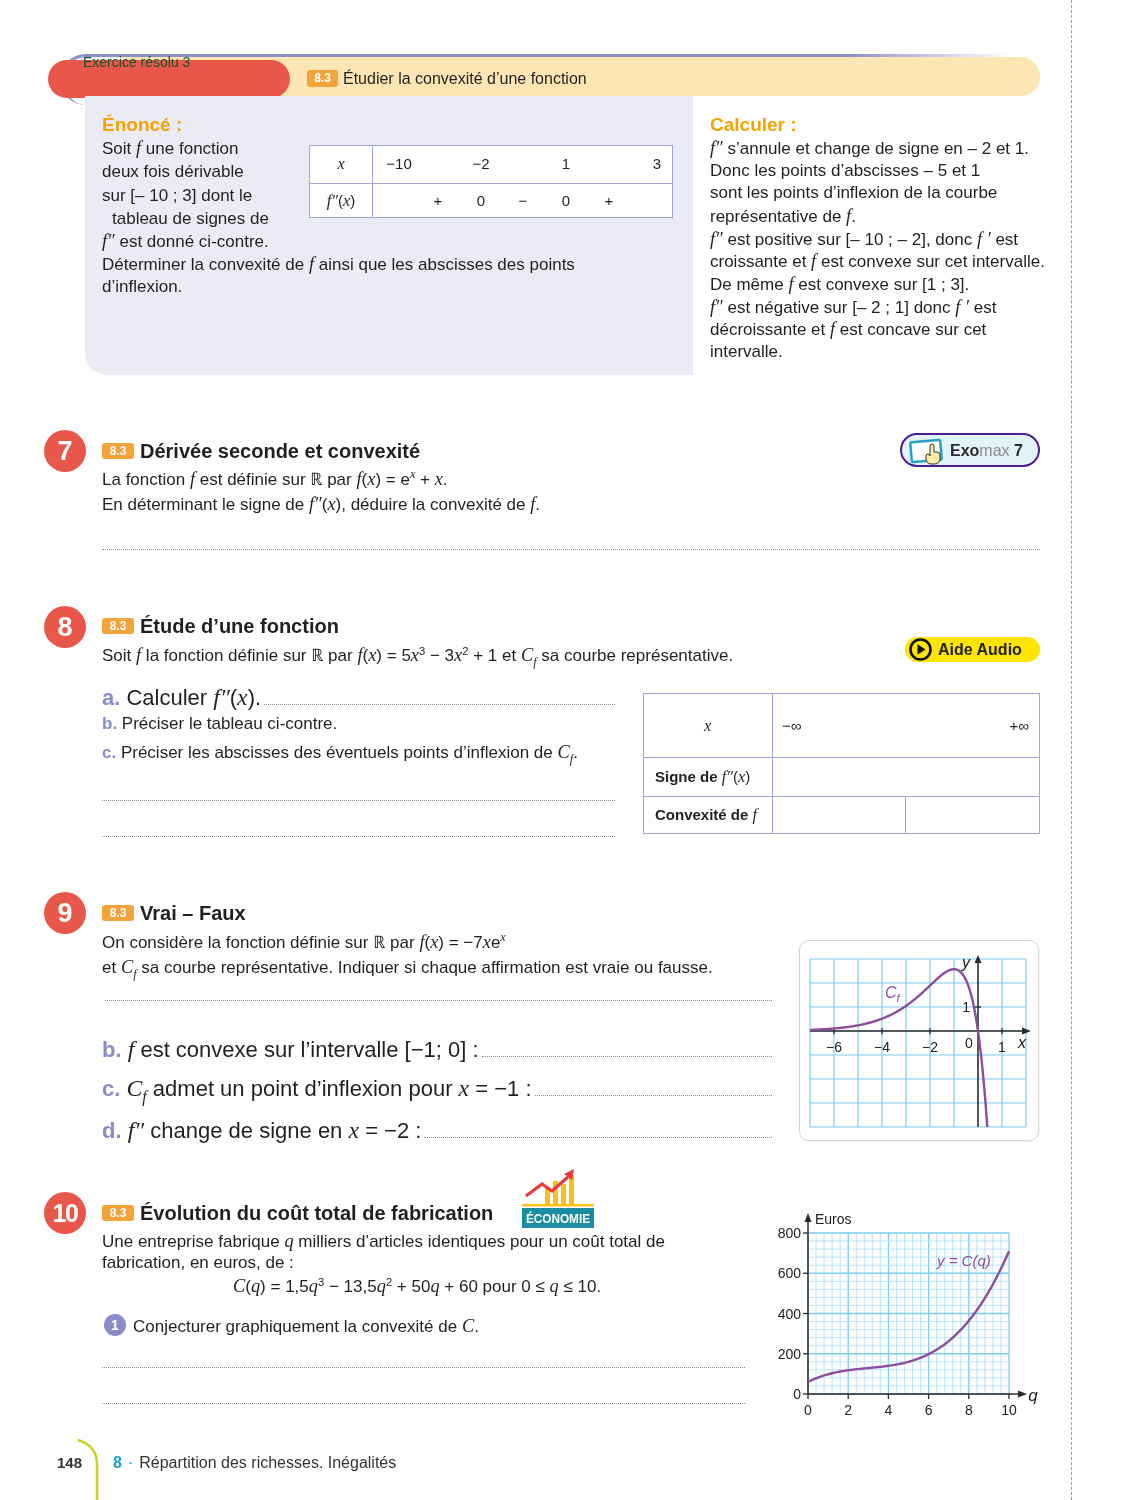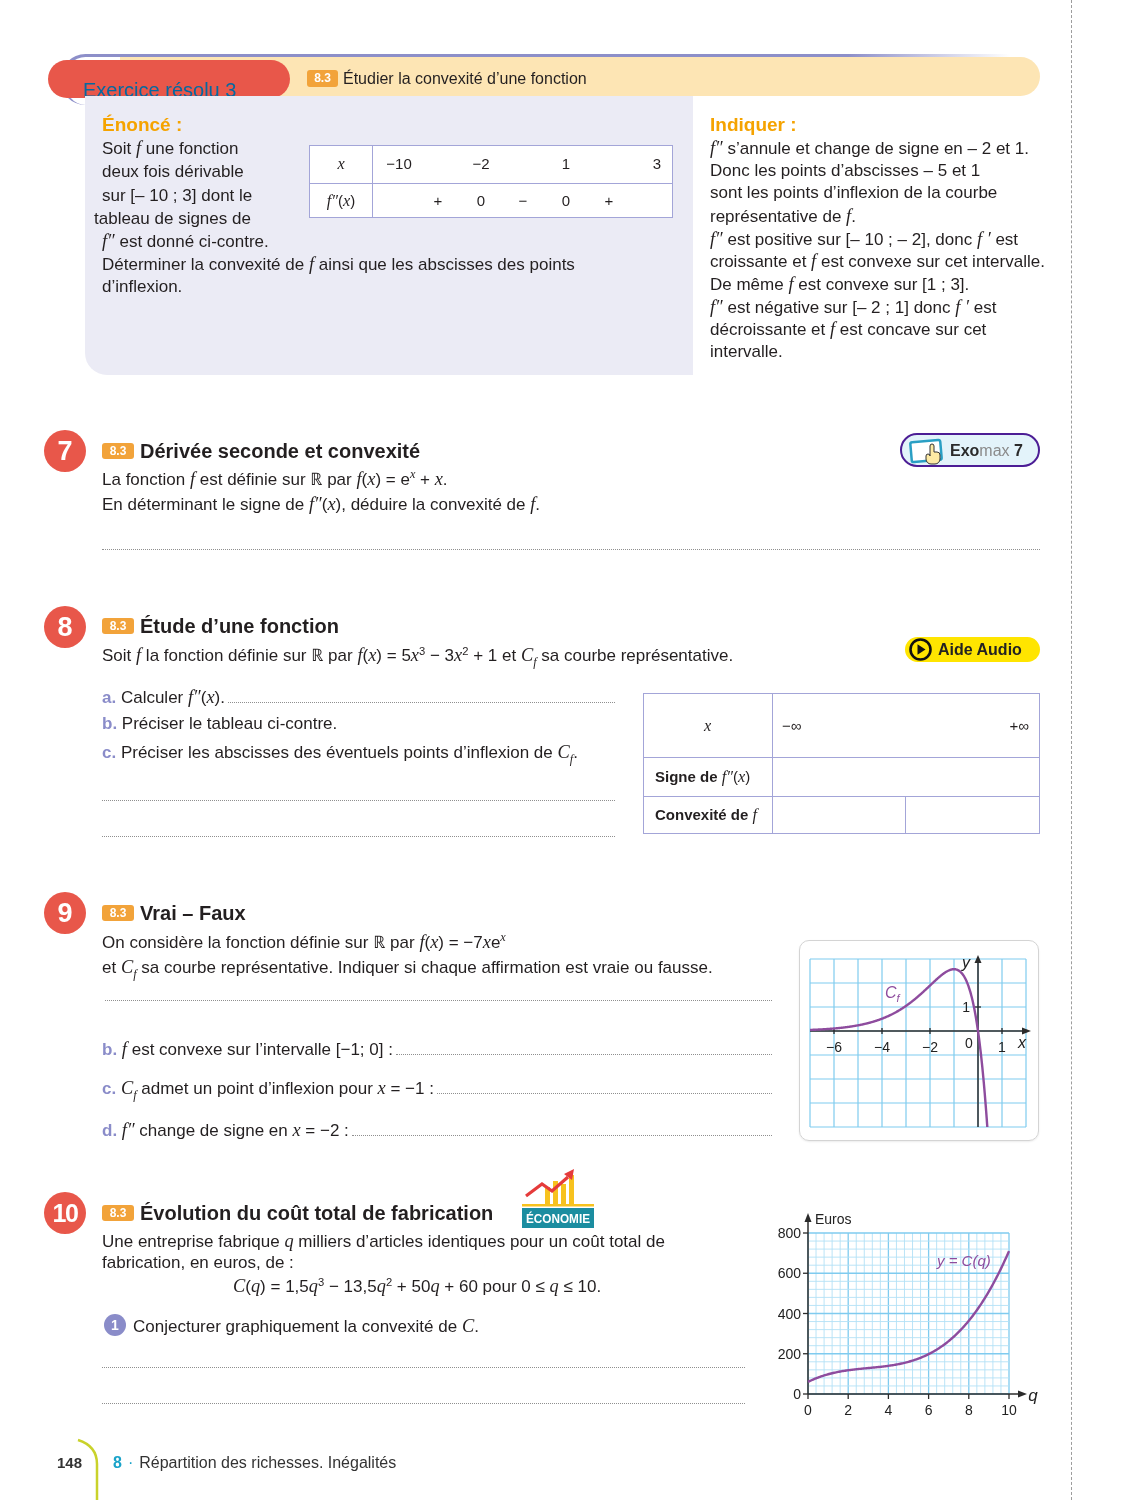--- a/index.html
+++ b/index.html
@@ -20,37 +20,37 @@
   .bold{font-weight:bold}
   .qletter{color:var(--letter);font-weight:bold}
 
   .dashed-edge{position:absolute;left:1071px;top:0;height:1500px;border-left:1.5px dashed #9d9d9d}
 
   
   .arc{position:absolute;left:60px;top:54px;width:70px;height:48px;border-top:3px solid #8d8fc9;border-left:4px solid #8d8fc9;border-radius:34px 0 0 34px}
   .topline{position:absolute;left:110px;top:54px;width:900px;height:3px;background:linear-gradient(to right,#8d8fc9 0%,#8d8fc9 82%,rgba(141,143,201,0) 100%)}
   .band{position:absolute;left:120px;top:57px;width:920px;height:39px;background:var(--cream);border-radius:0 20px 20px 0}
   .pill{position:absolute;left:48px;top:60px;width:242px;height:38px;background:var(--red);border-radius:19px}
-  .pill-text{position:absolute;left:83px;top:76px;color:#0369a1;font-size:20px;line-height:28px;white-space:nowrap}
+  .pill-text{position:absolute;left:83px;top:48px;color:#14532d;font-size:14px;line-height:28px;white-space:nowrap}
   .subtitle{position:absolute;left:343px;top:69px;font-size:16px;line-height:20px;white-space:nowrap}
   .panel{position:absolute;left:85px;top:96px;width:608px;height:279px;background:var(--panel);border-bottom-left-radius:22px}
   .heading-orange{position:absolute;color:var(--orange);font-weight:bold;font-size:19px;line-height:22px;white-space:nowrap}
 
   .stable{position:absolute;left:309px;top:145px;width:364px;height:73px;background:#fff;border:1.5px solid var(--tableborder);box-sizing:border-box}
   .stable .vline{position:absolute;left:62px;top:0;bottom:0;border-left:1.5px solid var(--tableborder)}
   .stable .hline{position:absolute;left:0;right:0;top:37px;border-top:1.5px solid var(--tableborder)}
   .stable .cell{position:absolute;font-size:15px;line-height:20px;white-space:nowrap;transform:translateX(-50%)}
 
   
   .num{position:absolute;left:44px;width:42px;height:42px;border-radius:50%;background:var(--red);color:#fff;font-weight:bold;font-size:27px;line-height:42px;text-align:center}
   .num.two{font-size:25px;letter-spacing:-1.5px}
   .badge{position:absolute;width:32px;height:16px;border-radius:3px;background:var(--badge);color:#fff;font-weight:bold;font-size:12px;line-height:16px;text-align:center}
   .title{position:absolute;left:140px;font-weight:bold;font-size:20px;line-height:24px;white-space:nowrap}
   .dots{position:absolute;height:0;border-bottom:1.5px dotted #8f8f8f}
-  .item{position:absolute;left:102px;display:flex;align-items:baseline;white-space:nowrap;font-size:17px;line-height:22px}
+  .item{position:absolute;left:102px;display:flex;align-items:baseline;white-space:nowrap;font-size:22px;line-height:22px}
   .item .lead{flex:1;height:1px;border-bottom:1.5px dotted #8f8f8f;margin-left:3px}
 
   .exomax{position:absolute;left:900px;top:433px;width:140px;height:34px;box-sizing:border-box;border:2px solid #4c1d95;border-radius:17px;background:#e3f3fa}
   .exomax svg{position:absolute;left:6px;top:2px}
   .exomax .lbl{position:absolute;left:48px;top:6px;font-size:16px;line-height:20px;white-space:nowrap}
   .exo-a{font-weight:bold;color:#2b2b2b}
   .exo-b{color:#8a8a8a}
   .exo-c{font-weight:bold;color:#2b2b2b}
 
   .audio{position:absolute;left:905px;top:637px;width:135px;height:25px;border-radius:13px;background:var(--yellow)}
@@ -88,42 +88,42 @@
   <div class="pill"></div>
   <div class="pill-text">Exercice résolu 3</div>
   <div class="badge" style="left:307px;top:70px;height:17px;line-height:17px;width:31px">8.3</div>
   <div class="subtitle">Étudier la convexité d’une fonction</div>
 
   <div class="panel"></div>
   <div class="heading-orange" style="left:102px;top:114px">Énoncé :</div>
   <div class="line" style="left:102px;top:137px"><span>Soit </span><span class="mi">f</span><span> une fonction</span></div>
   <div class="line" style="left:102px;top:161px"><span>deux fois dérivable</span></div>
   <div class="line" style="left:102px;top:185px"><span>sur [– 10 ; 3] dont le</span></div>
-  <div class="line" style="left:94px;top:208px"><span>tableau de signes de</span></div>
+  <div class="line" style="left:112px;top:208px"><span>tableau de signes de</span></div>
   <div class="line" style="left:102px;top:230px"><span class="mi">f″</span><span> est donné ci-contre.</span></div>
   <div class="line" style="left:102px;top:253px"><span>Déterminer la convexité de </span><span class="mi">f</span><span> ainsi que les abscisses des points</span></div>
   <div class="line" style="left:102px;top:276px"><span>d’inflexion.</span></div>
 
   <div class="stable">
     <div class="vline"></div>
     <div class="hline"></div>
     <div class="cell" style="left:31px;top:8px"><span class="mi">x</span></div>
     <div class="cell" style="left:89px;top:8px">−10</div>
     <div class="cell" style="left:171px;top:8px">−2</div>
     <div class="cell" style="left:256px;top:8px">1</div>
     <div class="cell" style="left:347px;top:8px">3</div>
     <div class="cell" style="left:31px;top:45px"><span class="mi">f″</span><span>(</span><span class="mi">x</span><span>)</span></div>
     <div class="cell" style="left:128px;top:45px">+</div>
     <div class="cell" style="left:171px;top:45px">0</div>
     <div class="cell" style="left:213px;top:45px">−</div>
     <div class="cell" style="left:256px;top:45px">0</div>
     <div class="cell" style="left:299px;top:45px">+</div>
   </div>
 
-  <div class="heading-orange" style="left:710px;top:114px">Indiquer :</div>
+  <div class="heading-orange" style="left:710px;top:114px">Calculer :</div>
   <div class="line" style="left:710px;top:137px"><span class="mi">f″</span><span> s’annule et change de signe en – 2 et 1.</span></div>
   <div class="line" style="left:710px;top:160px"><span>Donc les points d’abscisses – 5 et 1</span></div>
   <div class="line" style="left:710px;top:182px"><span>sont les points d’inflexion de la courbe</span></div>
   <div class="line" style="left:710px;top:205px"><span>représentative de </span><span class="mi">f</span><span>.</span></div>
   <div class="line" style="left:710px;top:228px"><span class="mi">f″</span><span> est positive sur [– 10 ; – 2], donc </span><span class="mi">f ′</span><span> est</span></div>
   <div class="line" style="left:710px;top:250px"><span>croissante et </span><span class="mi">f</span><span> est convexe sur cet intervalle.</span></div>
   <div class="line" style="left:710px;top:273px"><span>De même </span><span class="mi">f</span><span> est convexe sur [1 ; 3].</span></div>
   <div class="line" style="left:710px;top:296px"><span class="mi">f″</span><span> est négative sur [– 2 ; 1] donc </span><span class="mi">f ′</span><span> est</span></div>
   <div class="line" style="left:710px;top:318px"><span>décroissante et </span><span class="mi">f</span><span> est concave sur cet</span></div>
   <div class="line" style="left:710px;top:341px"><span>intervalle.</span></div>

